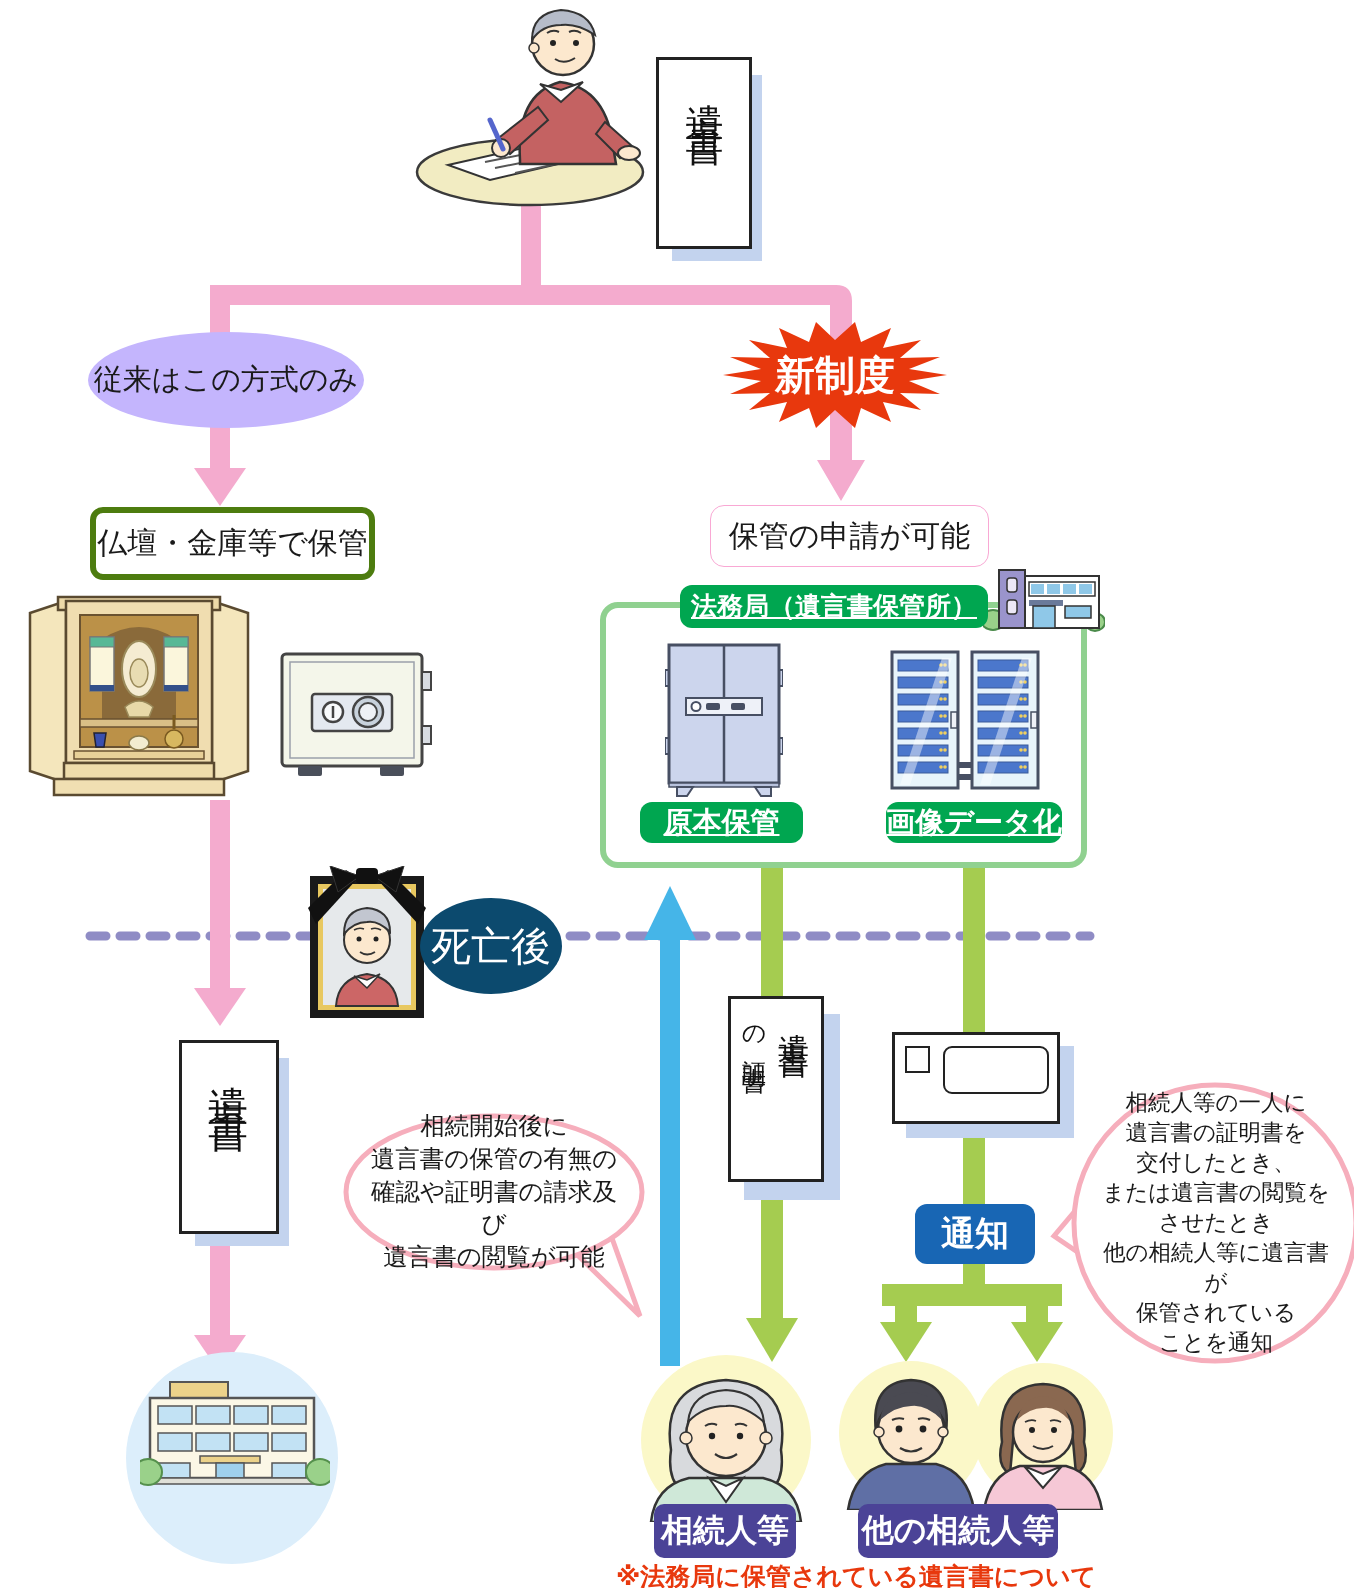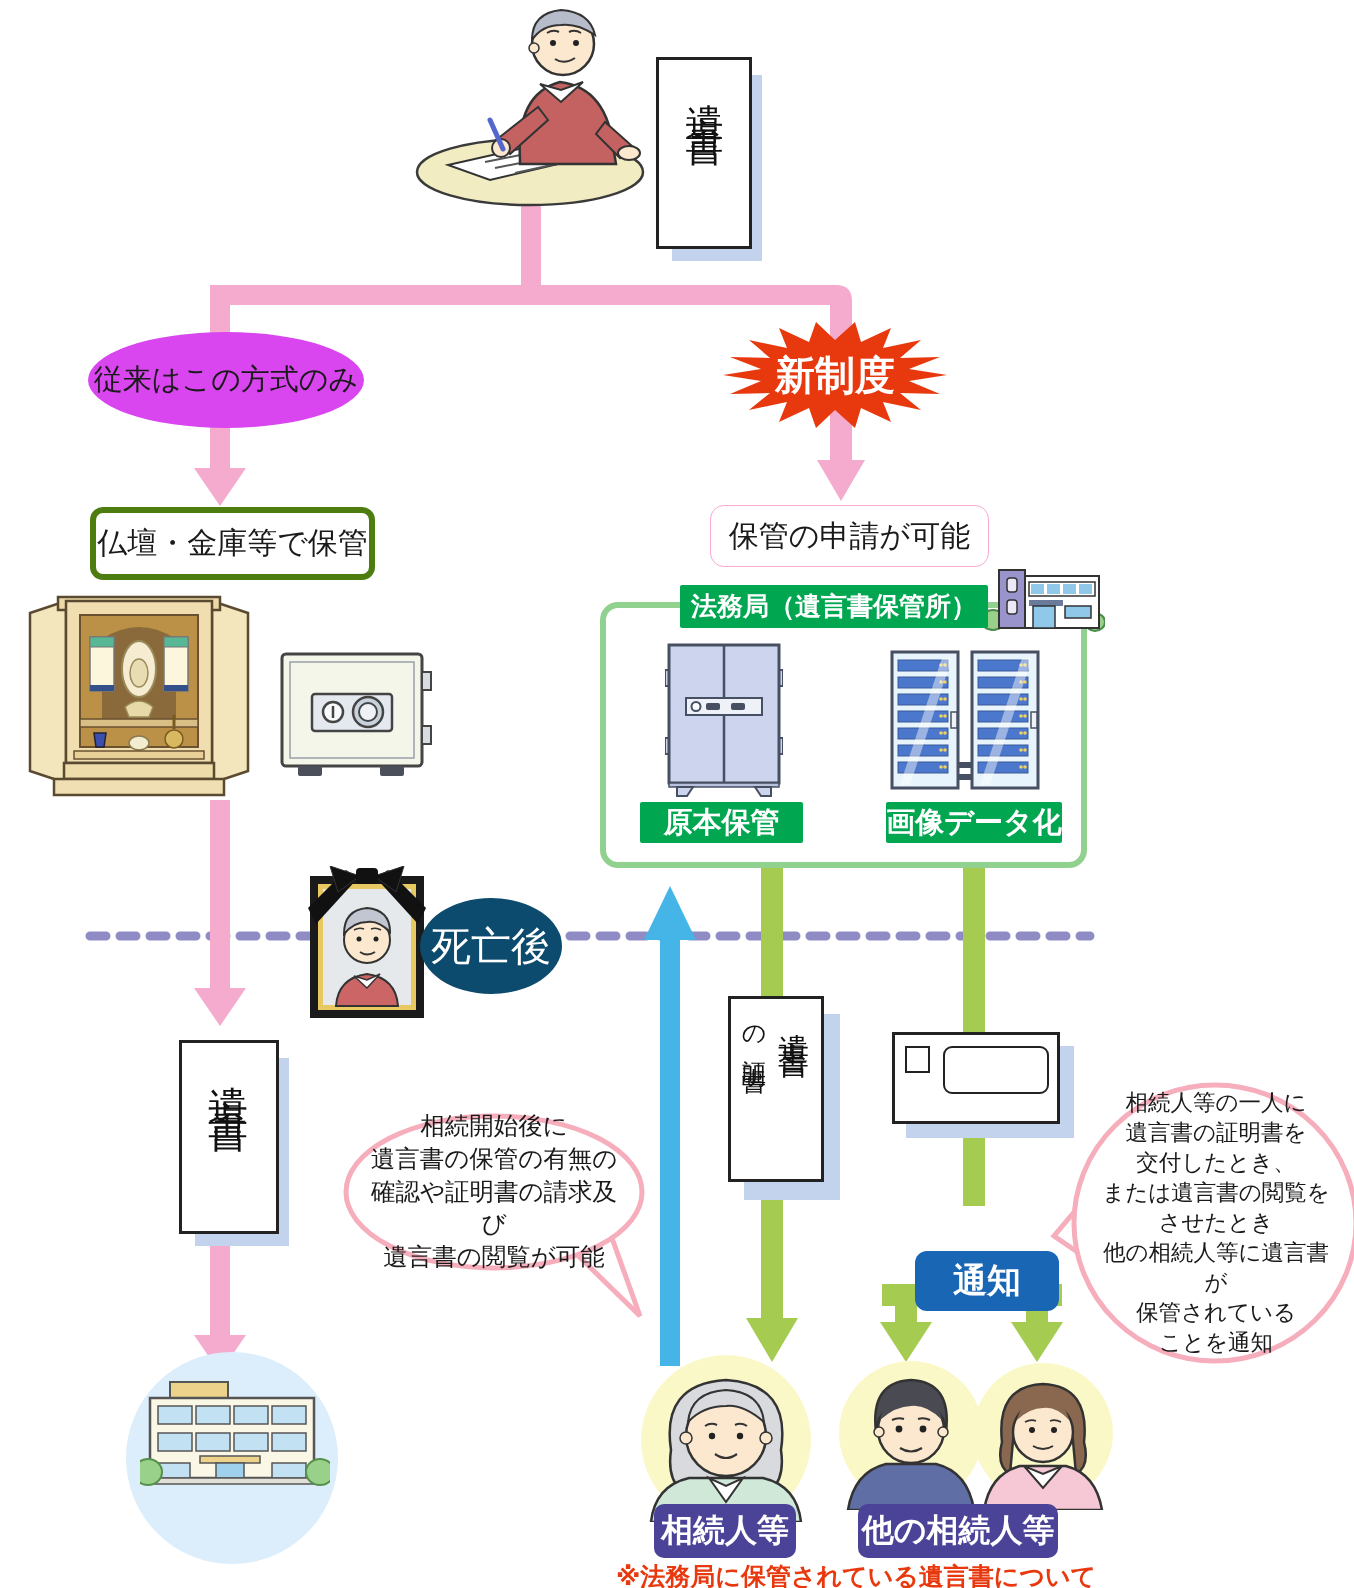--- a/index.html
+++ b/index.html
@@ -6,24 +6,24 @@
   #canvas{position:relative;width:1354px;height:1588px;background:#fff;overflow:hidden;
           font-family:"Liberation Sans","DejaVu Sans",sans-serif;color:#1a1a1a;}
   .abs{position:absolute;}
   svg{display:block;}
   #fx{position:absolute;left:0;top:0;z-index:1;}
   .illus{z-index:2;}
   .lbl{z-index:3;display:flex;align-items:center;justify-content:center;text-align:center;}
   .shadow{background:#c3d3ee;z-index:2;}
   .doc{background:#fff;border:3px solid #222;z-index:2;display:flex;justify-content:center;}
   .vtext{writing-mode:vertical-rl;text-orientation:upright;font-family:"DejaVu Serif","Liberation Serif",serif;color:#111;}
-  .ellipse-lbl{background:#d946ef;border-radius:50%;font-size:29px;}
+  .ellipse-lbl{background:#c4b5fd;border-radius:50%;font-size:29px;}
   .frame-blue{background:#fff;border:6px solid #4d7c0f;border-radius:13px;font-size:30px;}
   .frame-red{background:#fff;border:1px solid #f9a8d4;border-radius:14px;font-size:30px;}
-  .green-pill{background:#00a650;border-radius:2px;color:#fff;font-weight:bold;}
+  .green-pill{background:#00a650;border-radius:12px;color:#fff;font-weight:bold;text-decoration:underline;}
   .region{border:6px solid #90d190;border-radius:18px;z-index:2;}
   .purple-ellipse{background:#0c4a6e;border-radius:50%;color:#fff;font-size:40px;}
   .notice{background:#1866b4;border-radius:12px;color:#fff;font-size:34px;font-weight:bold;}
   .indigo{background:#4b4397;border-radius:10px;color:#fff;font-size:32px;font-weight:bold;}
   .burst-txt{color:#fff;font-size:40px;font-weight:bold;}
   .ml{white-space:pre-line;z-index:3;font-size:24px;line-height:1.34;}
   .footnote{color:#e8380d;font-size:25px;font-weight:bold;z-index:3;}
 </style>
 </head>
 <body>
@@ -287,21 +287,21 @@
       <div style="font-size:24px;letter-spacing:5px;line-height:36px;">の証明書</div>
     </div>
   </div>
 
   <div class="abs shadow" style="left:906px;top:1046px;width:168px;height:92px;"></div>
   <div class="abs" style="left:892px;top:1032px;width:168px;height:92px;background:#fff;border:3px solid #222;z-index:2;box-sizing:border-box;">
     <div class="abs" style="left:10px;top:11px;width:21px;height:23px;border:2.5px solid #222;"></div>
     <div class="abs" style="left:48px;top:11px;width:102px;height:44px;border:2.5px solid #222;border-radius:9px;"></div>
   </div>
 
-  <div class="abs lbl notice" style="left:915px;top:1204px;width:144px;height:60px;margin-top:47px;">通知</div>
+  <div class="abs lbl notice" style="left:915px;top:1204px;width:120px;height:60px;">通知</div>
 
   <div class="abs lbl ml" style="left:360px;top:1124px;width:268px;height:136px;font-size:24.5px;">相続開始後に
 遺言書の保管の有無の
 確認や証明書の請求及び
 遺言書の閲覧が可能</div>
   <div class="abs lbl ml" style="left:1092px;top:1102px;width:248px;height:242px;font-size:22.5px;line-height:1.33;">相続人等の一人に
 遺言書の証明書を
 交付したとき、
 または遺言書の閲覧を
 させたとき

